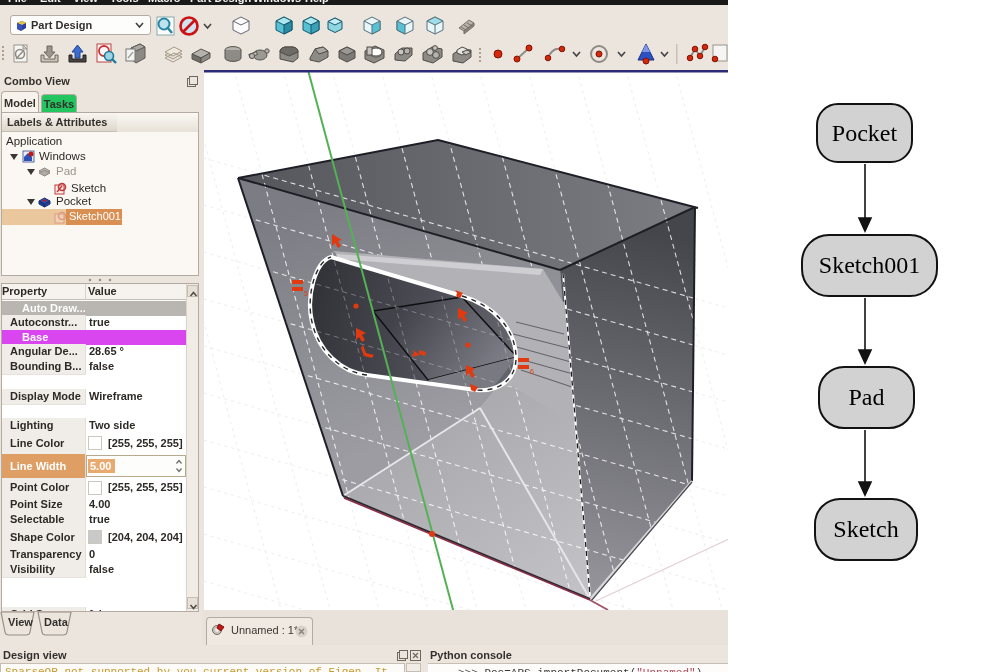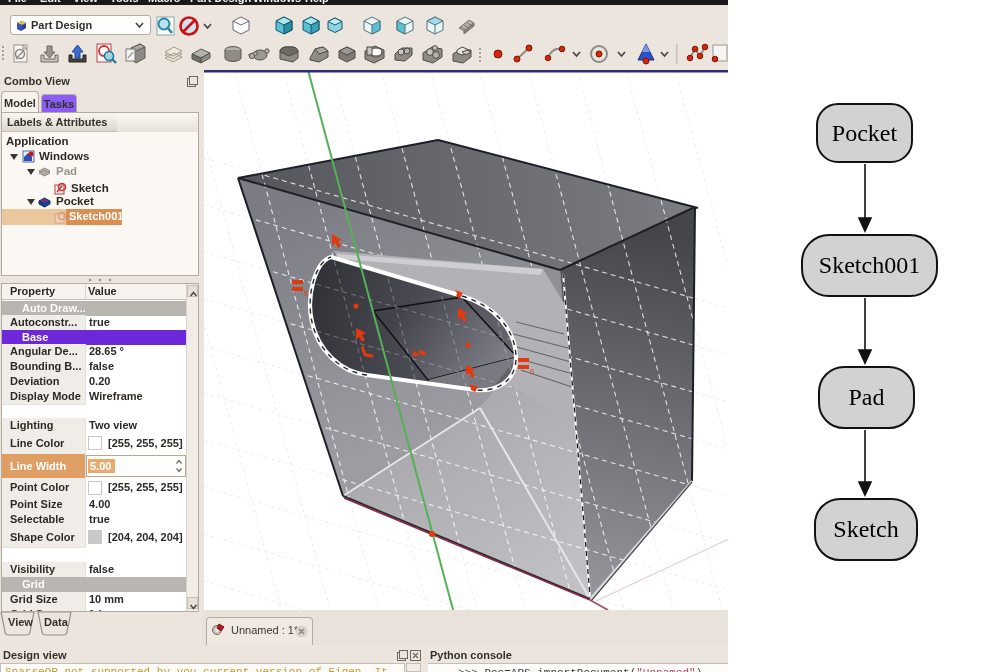--- a/index.html
+++ b/index.html
@@ -8,21 +8,21 @@
 #menubar span{position:absolute;top:-8px;font-size:11px;font-weight:700;color:#f2f2f2}
 #tb1{position:absolute;left:0;top:5px;width:728px;height:35px;background:#ece5dd}
 #tb2{position:absolute;left:0;top:40px;width:728px;height:30px;background:#ece5dd}
 #combo{position:absolute;left:10px;top:10px;width:141px;height:20px;background:#fdfdfc;border:1px solid #b3aba1;border-radius:3px;font-size:11px;font-weight:700;color:#33302c;line-height:18px}
 .ico{position:absolute}
 #ldock{position:absolute;left:0;top:70px;width:202px;height:602px;background:#ece5dd}
 .dtitle{font-size:11px;font-weight:700;color:#33302c}
 .tab{position:absolute;font-size:11px;font-weight:700;color:#33302c;text-align:center;border:1px solid #b3aba1;border-bottom:none;border-radius:4px 4px 0 0}
 #treebox{position:absolute;left:1px;top:42px;width:198px;height:164px;background:#fbf8f4;border:1px solid #b3aba1}
 #props{position:absolute;left:1px;top:213px;width:198px;height:329px;background:#fff;border:1px solid #b3aba1}
-.trow{position:absolute;left:0;width:196px;height:15px;font-size:11.5px;font-weight:700;color:#2d2a26;line-height:15px}
+.trow{position:absolute;left:0;width:196px;height:15px;font-size:11.5px;font-weight:400;color:#2d2a26;line-height:15px}
 .prow{position:absolute;left:0;height:15px;font-size:11px;font-weight:700;color:#2d2a26;line-height:15px}
 .lc{position:absolute;left:0;top:0;width:84px;height:15px;background:#f0ede8;border-right:1px solid #e2ddd5;box-shadow:0 1px 0 #e7e2db}
 .lt{position:absolute;left:8px}
 .vt{position:absolute;left:87px}
 .sw{position:absolute;left:86px;top:3px;width:14px;height:14px;border:1px solid #ccc6be}
 #view3d{position:absolute;left:204px;top:70px;width:524px;height:547px;background:#fff}
 #mditabs{position:absolute;left:202px;top:610px;width:526px;height:35px;background:#e9e2da}
 #bdocks{position:absolute;left:0;top:645px;width:728px;height:27px;background:#ece5dd}
 #rpanel{position:absolute;left:728px;top:0;width:272px;height:672px;background:#ffffff}
 .gnode{position:absolute;background:#d2d2d2;border:2px solid #121212;display:flex;align-items:center;justify-content:center;font-family:"Liberation Serif",serif;font-size:24px;color:#000}
@@ -251,21 +251,21 @@
         </g>
     </svg>
   </div>
   <div id="ldock">
     <div class="dtitle" style="position:absolute;left:4px;top:5px">Combo View</div>
     <svg class="ico" style="left:187px;top:6px" width="11" height="11" viewBox="0 0 11 11">
         <rect x="0.5" y="2.5" width="8" height="8" fill="none" stroke="#6e675e"></rect>
         <rect x="2.5" y="0.5" width="8" height="8" fill="#ece5dd" stroke="#6e675e"></rect>
       </svg>
     <div class="tab" style="left:1px;top:21px;width:38px;height:22px;background:#f7f2ec;line-height:22px">Model</div>
-    <div class="tab" style="left:41px;top:24px;width:36px;height:29px;background:#8b5cf6;line-height:18px">Tasks</div>
+    <div class="tab" style="left:41px;top:24px;width:36px;height:29px;background:#22c55e;line-height:18px">Tasks</div>
     <div id="treebox">
       <div style="position:absolute;left:0;top:0;width:196px;height:19px;background:linear-gradient(#faf6f0,#ddd6cc);border-bottom:1px solid #c5beb4"></div>
       <div style="position:absolute;left:115px;top:0;width:81px;height:19px;background:linear-gradient(#fbf8f3,#e7e1d8)"></div>
       <div class="dtitle" style="position:absolute;left:5px;top:3px">Labels &amp; Attributes</div>
       <div class="trow" style="top:21px;left:4px">Application</div>
       <div class="trow" style="top:36px"><svg class="ico" style="left:8px;top:4px" width="8" height="8">
             <polygon points="0,1 8,1 4,7" fill="#3a3632"></polygon>
           </svg>
         <svg class="ico" style="left:20px;top:1px" width="13" height="13" viewBox="0 0 13 13">
             <rect x="1" y="1" width="11" height="11" fill="#e8ecf4" stroke="#5a6a9a"></rect>
@@ -307,55 +307,50 @@
         <span style="position:absolute;left:67px;color:#fff;font-size:11px">Sketch001</span>
         </div>
     </div>
     <svg class="ico" style="left:88px;top:208px" width="24" height="4" viewBox="0 0 24 4">
         <circle cx="2" cy="2" r="1.3" fill="#9a9289"></circle>
         <circle cx="12" cy="2" r="1.3" fill="#9a9289"></circle>
         <circle cx="22" cy="2" r="1.3" fill="#9a9289"></circle>
       </svg>
     <div id="props">
       <div style="position:absolute;left:0;top:0;width:196px;height:16px;background:#f6f2ed;border-bottom:1px solid #c5beb4">
-        <span class="prow" style="left:8px">Property</span>
+        <span class="prow" style="left:0">Property</span>
           <span class="prow" style="left:86px">Value</span>
         <div style="position:absolute;left:83px;top:0;width:1px;height:16px;background:#d8d2c9"></div>
         </div>
       <div class="prow" style="top:17px;width:184px;background:#b9b5b0;color:#fdfdfd"><span style="margin-left:20px">Auto  Draw...</span></div>
       <div class="prow" style="top:31px;width:184px">
           <div class="lc"></div>
           <span class="lt">Autoconstr...</span>
           <span class="vt">true</span>
         </div>
-      <div class="prow" style="top:46px;width:184px;background:#6d28d9;color:#fdfdfd"><span style="margin-left:20px">Base</span></div>
+      <div class="prow" style="top:46px;width:184px;background:#d946ef;color:#fdfdfd"><span style="margin-left:20px">Base</span></div>
       <div class="prow" style="top:60px;width:184px">
           <div class="lc"></div>
           <span class="lt">Angular De...</span>
           <span class="vt">28.65 °</span>
         </div>
       <div class="prow" style="top:75px;width:184px">
           <div class="lc"></div>
           <span class="lt">Bounding B...</span>
           <span class="vt">false</span>
         </div>
-      <div class="prow" style="top:90px;width:184px">
-          <div class="lc"></div>
-          <span class="lt">Deviation</span>
-          <span class="vt">0.20</span>
-        </div>
       <div class="prow" style="top:105px;width:184px">
           <div class="lc"></div>
           <span class="lt">Display Mode</span>
           <span class="vt">Wireframe</span>
         </div>
       <div class="prow" style="top:134px;width:184px">
           <div class="lc"></div>
           <span class="lt">Lighting</span>
-          <span class="vt">Two view</span>
+          <span class="vt">Two side</span>
         </div>
       <div class="prow" style="top:149px;width:184px;height:21px">
           <div class="lc" style="height:21px"></div>
           <span class="lt" style="line-height:21px">Line Color</span>
           <div class="sw" style="background:#fff"></div>
           <span class="vt" style="left:106px;line-height:21px">[255, 255, 255]</span>
         </div>
       <div class="prow" style="top:170px;width:170px;height:24px">
           <div class="lc" style="height:24px;background:#df9e64"></div>
           <span class="lt" style="line-height:24px;color:#fff">Line Width</span>
@@ -382,30 +377,29 @@
           <div class="lc"></div>
           <span class="lt">Selectable</span>
           <span class="vt">true</span>
         </div>
       <div class="prow" style="top:243px;width:184px;height:20px">
           <div class="lc" style="height:20px"></div>
           <span class="lt" style="line-height:20px">Shape Color</span>
           <div class="sw" style="background:#c9c9c9;top:3px"></div>
           <span class="vt" style="left:106px;line-height:20px">[204, 204, 204]</span>
         </div>
+      <div class="prow" style="top:263px;width:184px">
+          <div class="lc"></div>
+          <span class="lt">Transparency</span>
+          <span class="vt">0</span>
+        </div>
       <div class="prow" style="top:278px;width:184px">
           <div class="lc"></div>
           <span class="lt">Visibility</span>
           <span class="vt">false</span>
-        </div>
-      <div class="prow" style="top:293px;width:184px;background:#b9b5b0;color:#fdfdfd"><span style="margin-left:20px">Grid</span></div>
-      <div class="prow" style="top:308px;width:184px">
-          <div class="lc"></div>
-          <span class="lt">Grid Size</span>
-          <span class="vt">10 mm</span>
         </div>
       <div class="prow" style="top:323px;width:184px;height:4px;overflow:hidden">
           <div class="lc"></div>
           <span class="lt">Grid Sn...</span>
           <span class="vt">false</span>
         </div>
       <div style="position:absolute;left:184px;top:0;width:12px;height:327px;background:#f1ece6;border-left:1px solid #d8d2c9">
         <div style="position:absolute;left:0;top:1px;width:11px;height:12px;background:#e7e0d7;border:1px solid #c5beb4"><svg width="9" height="8" viewBox="0 0 9 8" style="margin:1px">
               <path d="M1.5 5 L4.5 1.5 L7.5 5" fill="none" stroke="#4e4a44" stroke-width="1.5"></path>
             </svg></div>

